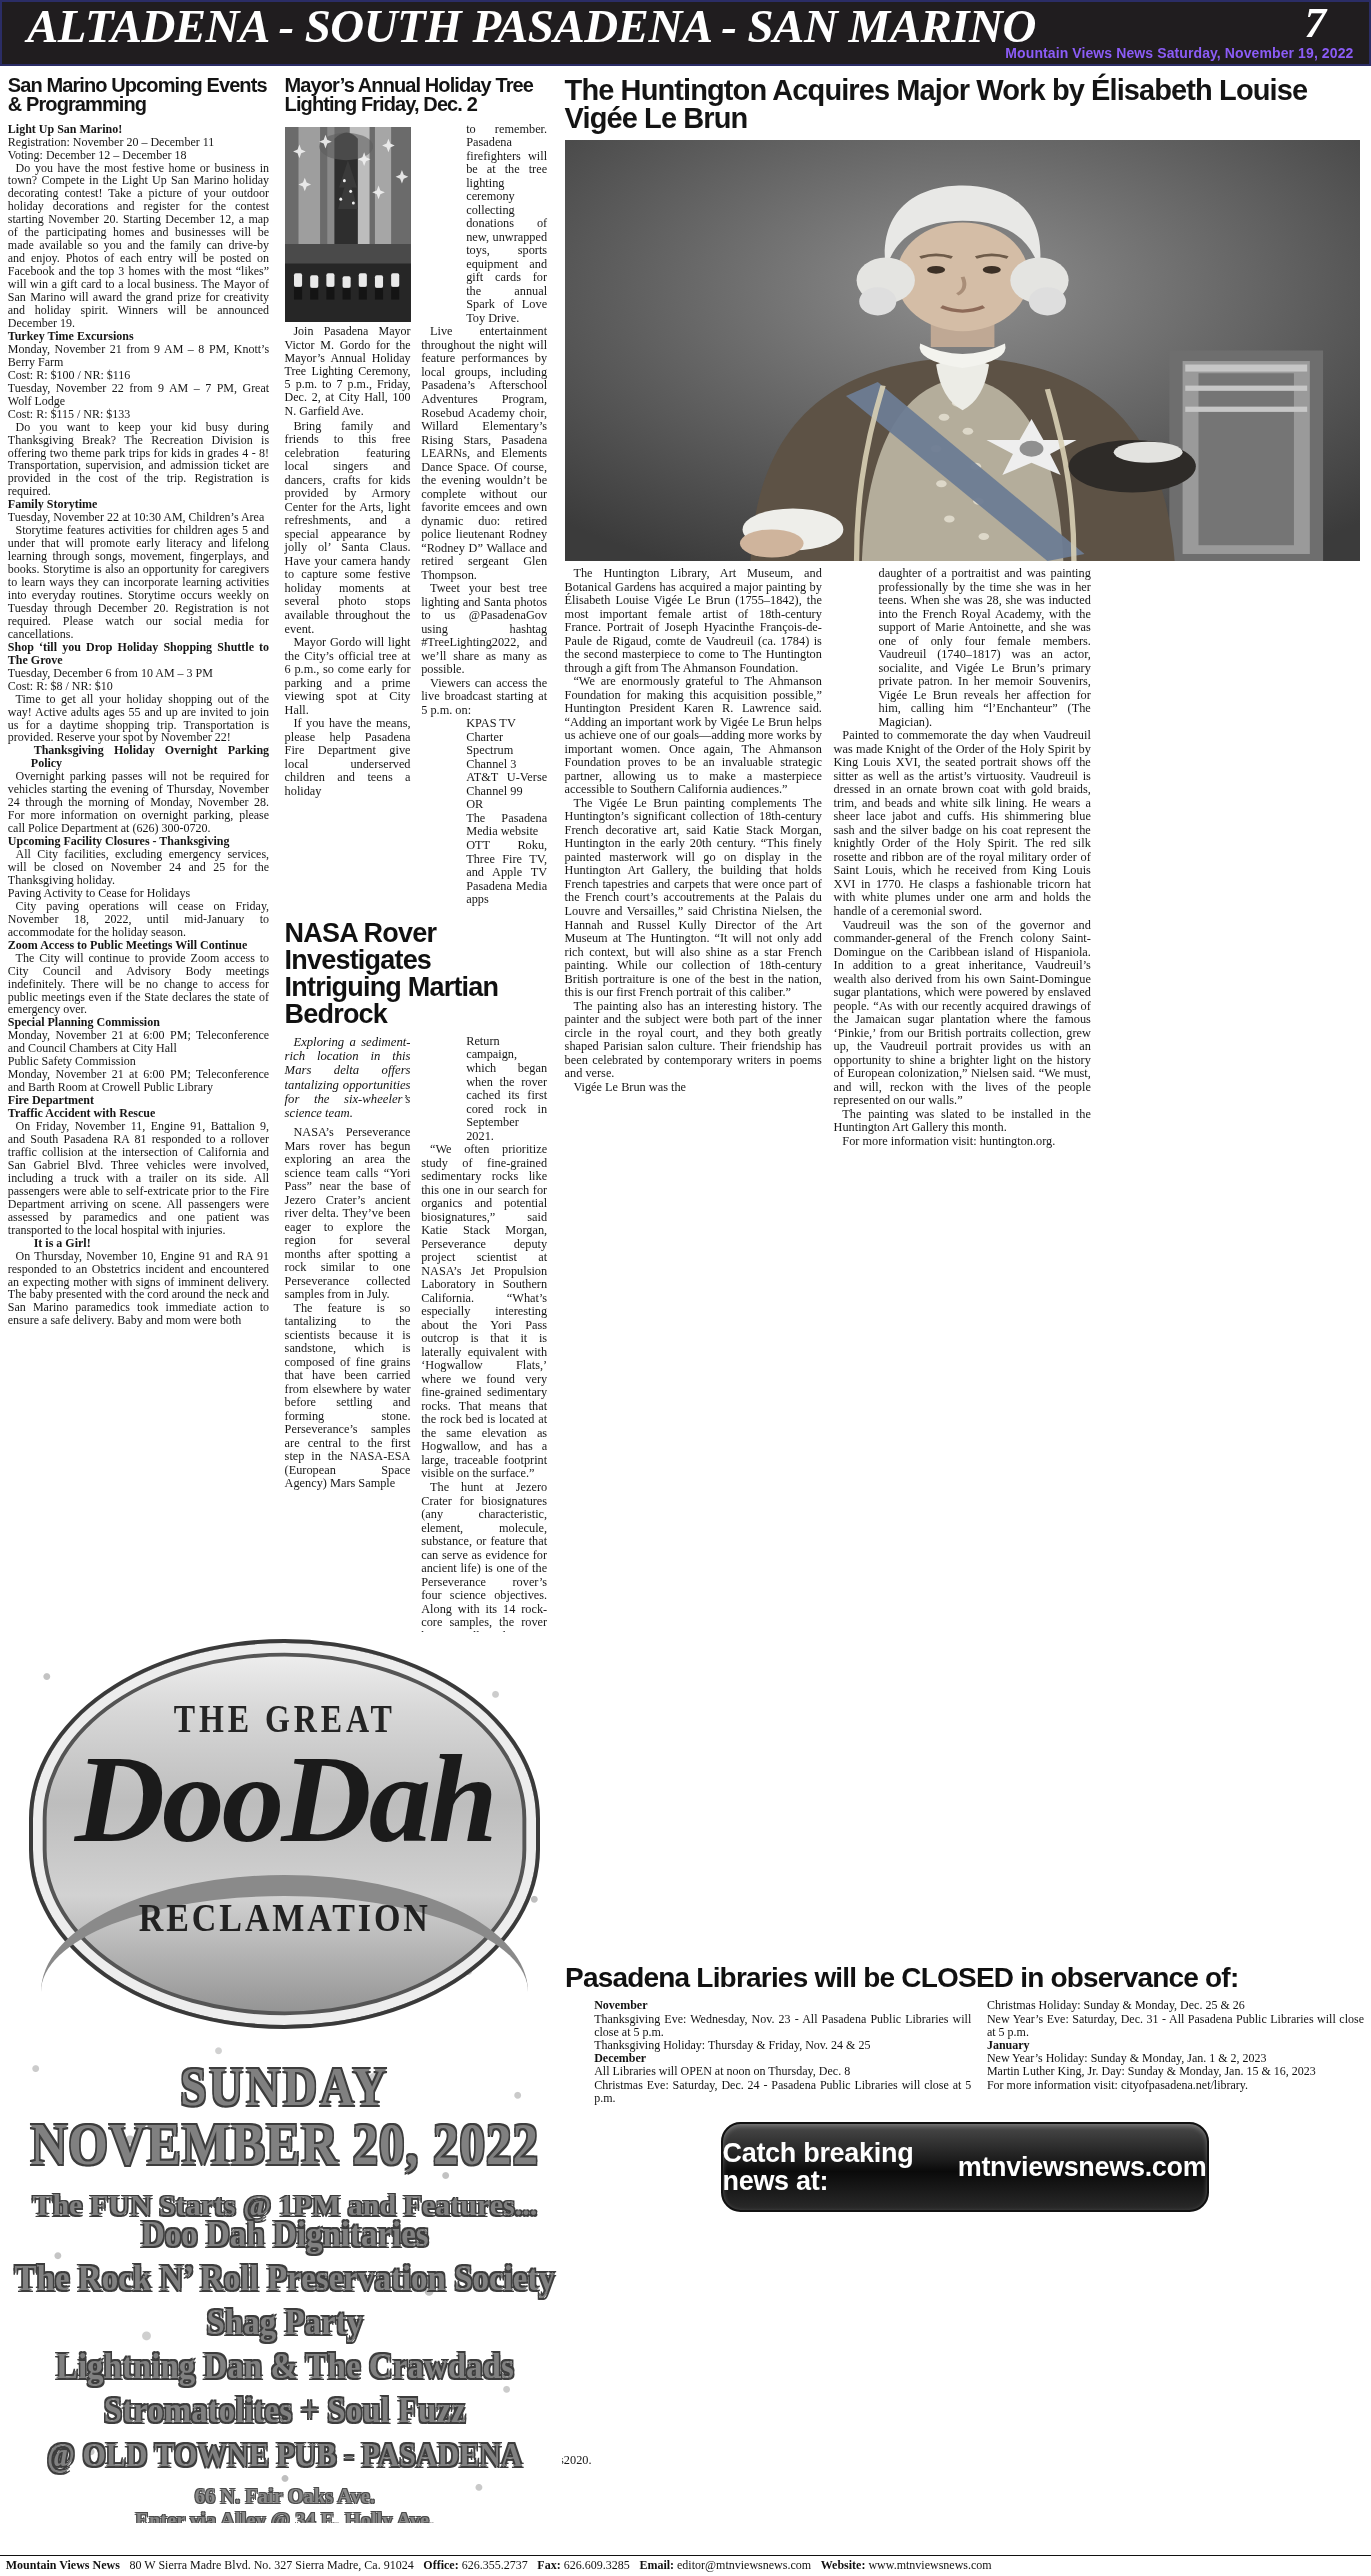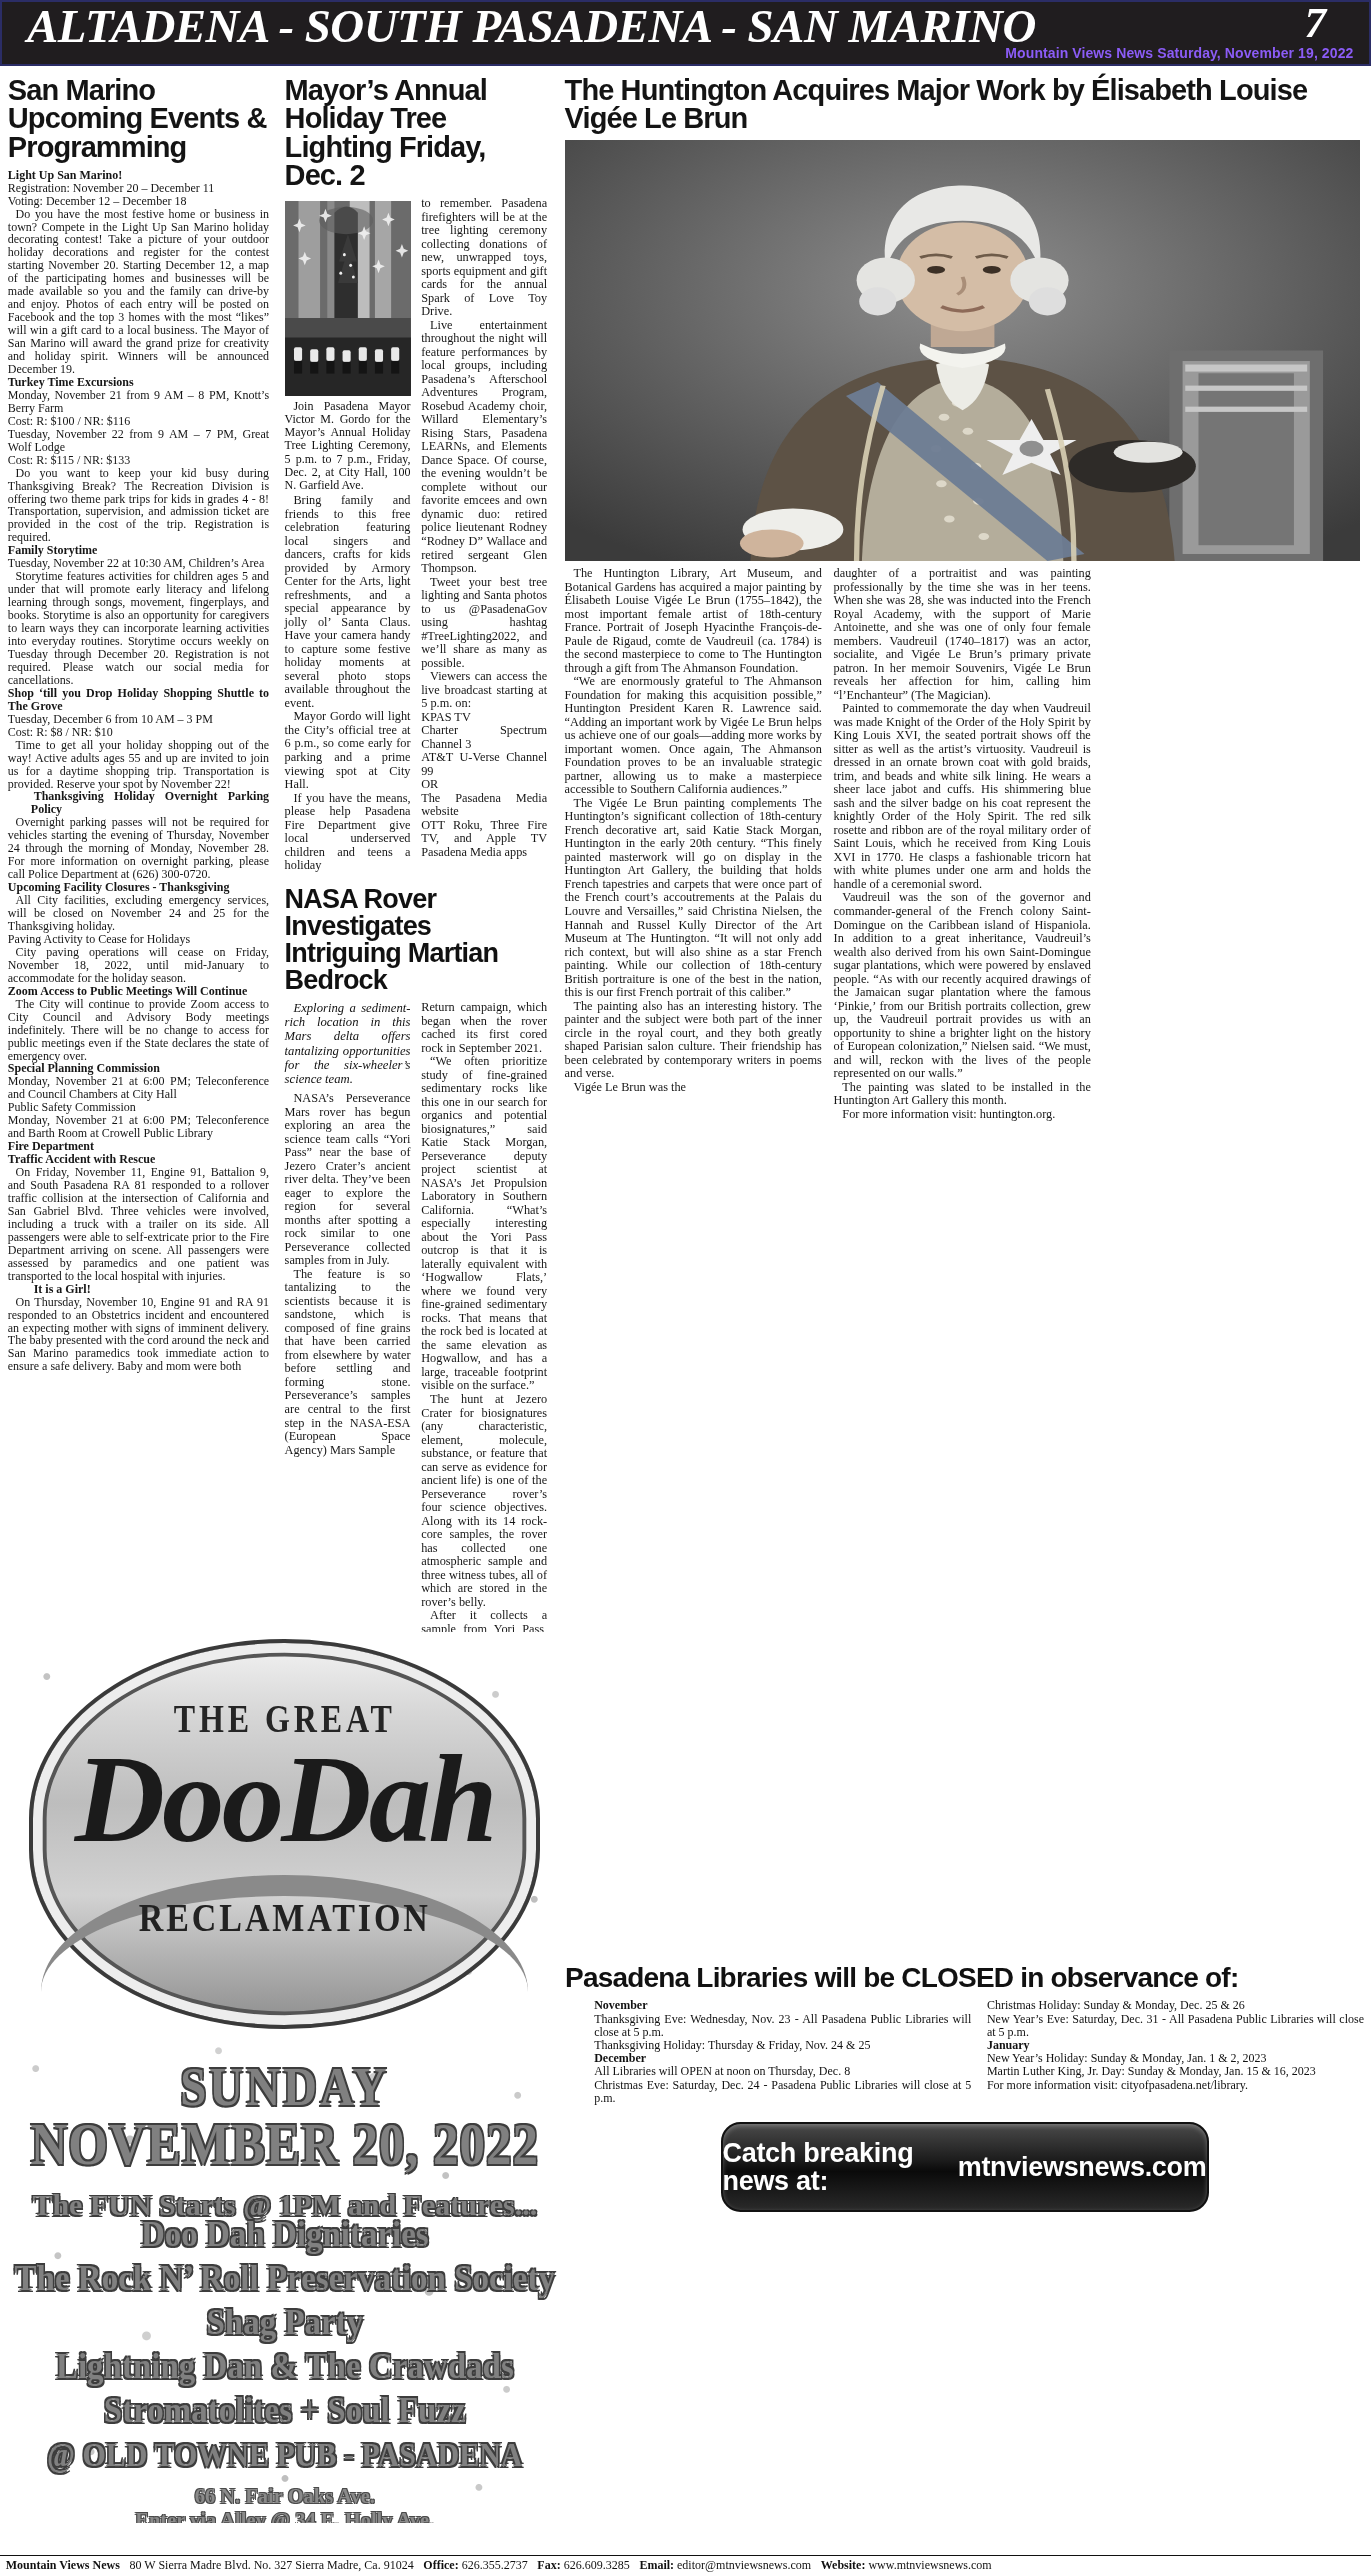--- a/index.html
+++ b/index.html
@@ -69,21 +69,21 @@
     padding-top:5.8px;
   }
   .col{ position:relative; }
   .col1{ width:271px; padding-right:9.7px; }
   .col2{ width:278px; padding-right:9.7px; padding-left:5.8px;}
   .col3{ width:803px; padding-left:7.8px; }
 
   h1.head{
     font-family:"Liberation Sans", sans-serif;
     font-weight:bold;
-    font-size:29px;
+    font-size:20px;
     line-height:0.98;
     letter-spacing:-0.9px;
     margin:3.9px 0 7.8px 0;
     color:#141414;
   }
   h1.head.big{ font-size:29px; }
 
   .bodytxt{
     font-size:12px;
     line-height:1.08;
@@ -95,21 +95,21 @@
   .bodytxt p.sub{ font-weight:bold; text-indent:0; }
   .bodytxt p.subi{ font-weight:bold; text-indent:2.9px;margin-left:23px; }
 
   .jcol{
     font-size:12.3px;
     line-height:1.1;
     text-align:justify;
     color:#161616;
   }
   .jcol p{ margin:0; text-indent:8.8px; }
-  .jcol p.noind{ text-indent:0; }
+  .jcol p.noind{ text-indent:0;margin-left:45px; }
 
   
   .photo{
     width:100%;
     background:#8d8d8d;
     position:relative;
     overflow:hidden;
     border:0;
   }
   .photo.tree{ height:195px; margin:3.9px 0 3.9px 0;}

